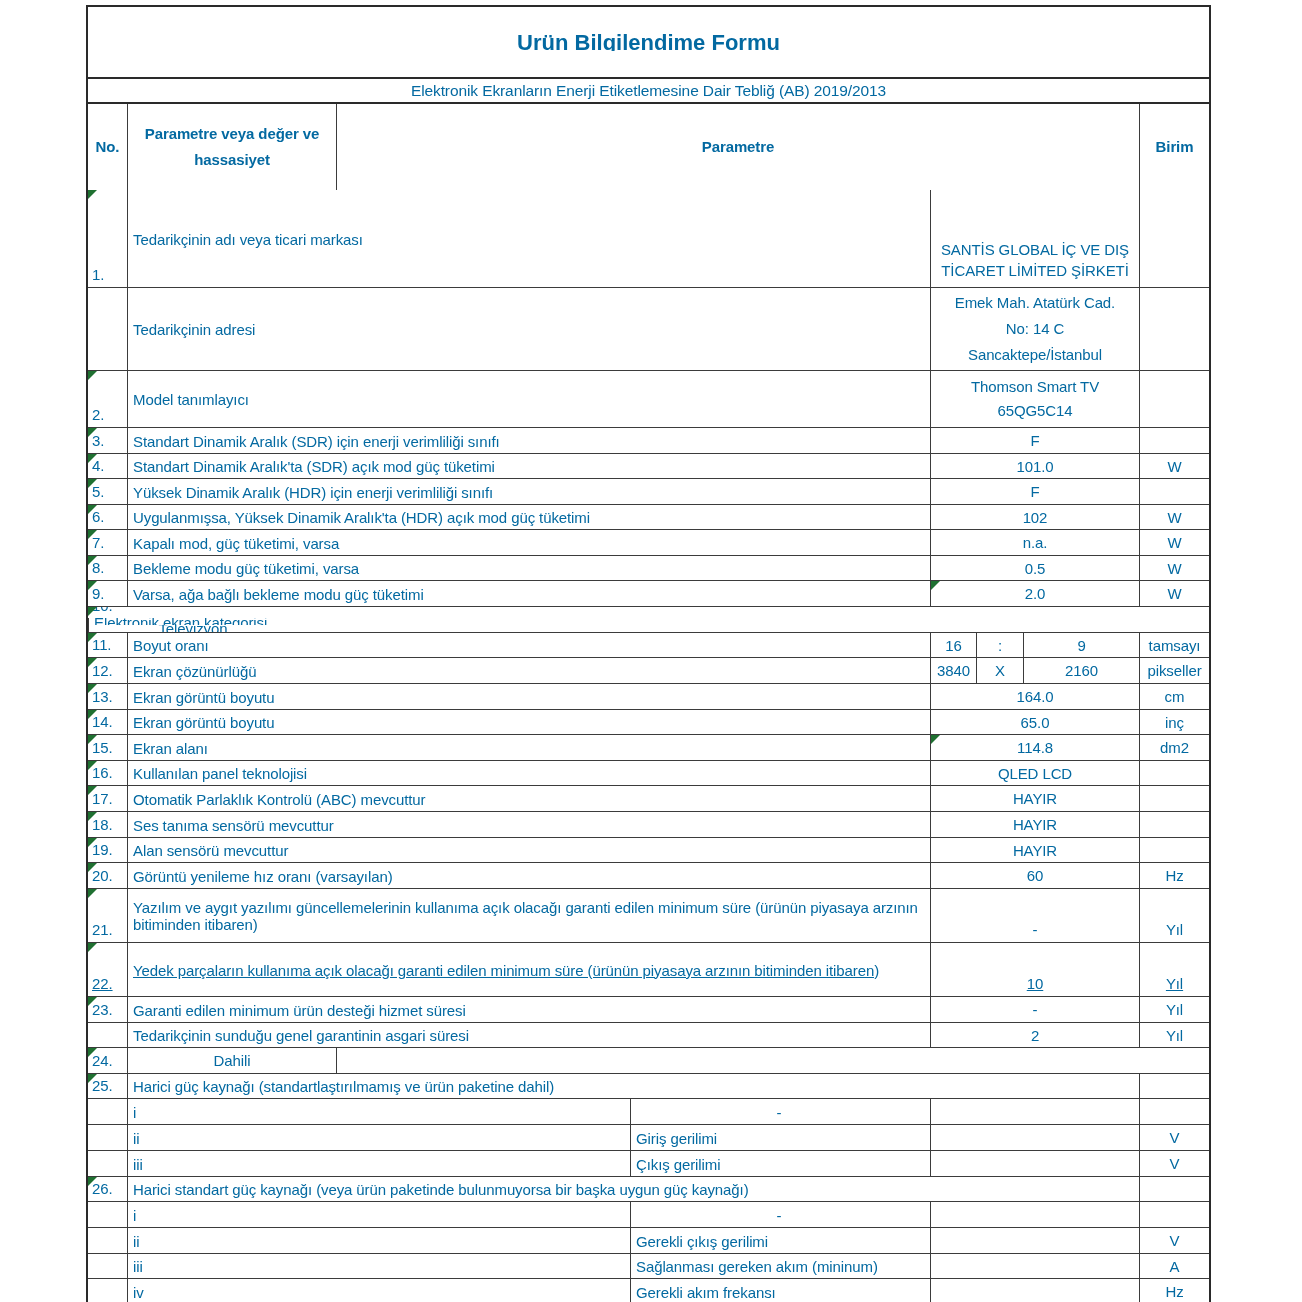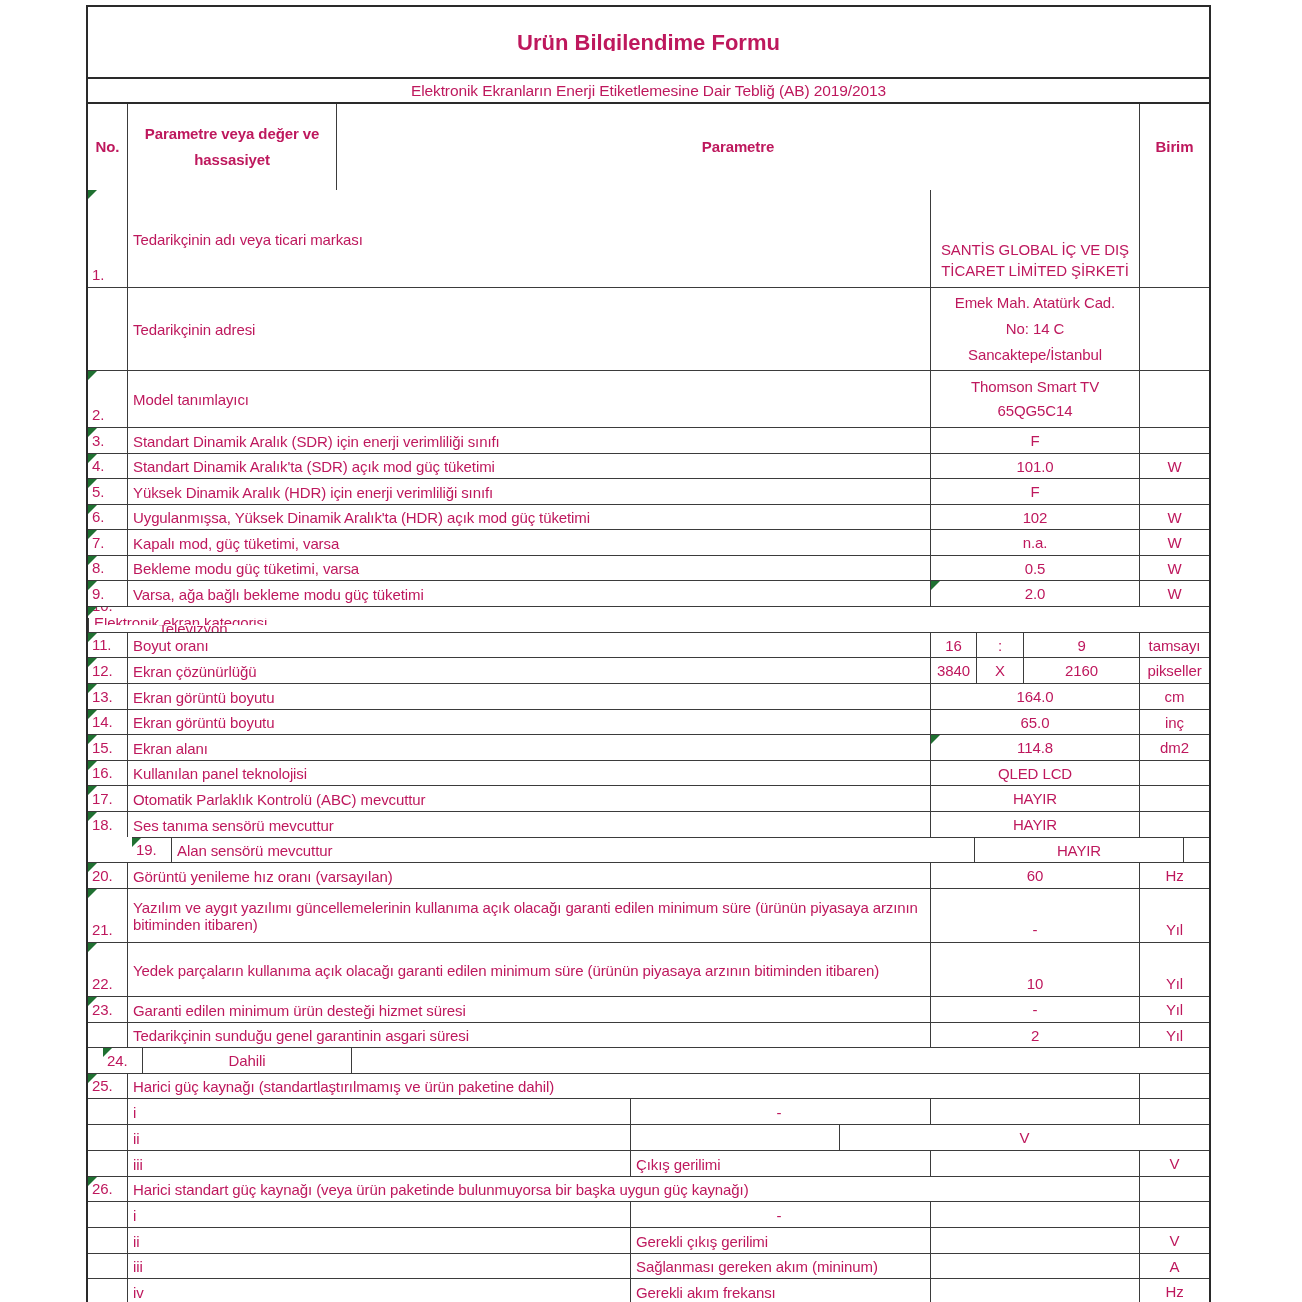--- a/index.html
+++ b/index.html
@@ -1,17 +1,17 @@
 <!DOCTYPE html>
 <html><head>
 <meta charset="utf-8">
 <style>
   html,body{margin:0;padding:0;background:#ffffff;}
   .page{position:relative;width:1302px;height:1302px;background:#ffffff;overflow:hidden;
-        font-family:"Liberation Sans","DejaVu Sans",sans-serif;color:#be185d;}
+        font-family:"Liberation Sans","DejaVu Sans",sans-serif;color:#0369a1;}
   .tbl{position:absolute;left:86px;top:5px;width:1125px;box-sizing:border-box;
        border:2px solid #2a2a2a;display:flex;flex-direction:column;background:#fff;}
   .trow{display:flex;flex-direction:row;box-sizing:border-box;border-top:1.6px solid #3b3b3b;
         overflow:hidden;flex:0 0 auto;}
   .trow:first-child{border-top:none;}
   .sep-thick{border-top-width:2px;border-top-color:#2a2a2a;}
   .c{box-sizing:border-box;border-left:1.6px solid #3b3b3b;position:relative;display:flex;
      overflow:hidden;font-size:15px;letter-spacing:-0.1px;line-height:17px;}
   .c:first-child{border-left:none;}
   .w-no{width:39px;}
@@ -346,21 +346,21 @@
           </div>
           <div class="c param-cell w-param">
             <div class="">Ses tanıma sensörü mevcuttur</div>
           </div>
           <div class="c val-cell w-val">
             <div class="">HAYIR</div>
           </div>
           <div class="c unit-cell w-unit">
             <div class=""></div>
           </div>
-        </div><div class="trow" style="height: 25px; margin-left: 44px;">
+        </div><div class="trow" style="height: 25px;">
           <div class="c no-cell w-no">
             <div class="flag"></div>
             <div class="">19.</div>
           </div>
           <div class="c param-cell w-param">
             <div class="">Alan sensörü mevcuttur</div>
           </div>
           <div class="c val-cell w-val">
             <div class="">HAYIR</div>
           </div>
@@ -388,21 +388,21 @@
           </div>
           <div class="c param-cell w-param">
             <div class="">Yazılım ve aygıt yazılımı güncellemelerinin kullanıma açık olacağı garanti edilen minimum süre (ürünün piyasaya arzının bitiminden itibaren)</div>
           </div>
           <div class="c val-cell w-val vu-bottom">
             <div class="">-</div>
           </div>
           <div class="c unit-cell w-unit vu-bottom">
             <div class="">Yıl</div>
           </div>
-        </div><div class="trow" style="height: 54px;">
+        </div><div class="trow" style="height: 54px; text-decoration: underline;">
           <div class="c no-cell w-no">
             <div class="flag"></div>
             <div class="">22.</div>
           </div>
           <div class="c param-cell w-param">
             <div class="">Yedek parçaların kullanıma açık olacağı garanti edilen minimum süre (ürünün piyasaya arzının bitiminden itibaren)</div>
           </div>
           <div class="c val-cell w-val vu-bottom">
             <div class="">10</div>
           </div>
@@ -429,21 +429,21 @@
           </div>
           <div class="c param-cell w-param">
             <div class="">Tedarikçinin sunduğu genel garantinin asgari süresi</div>
           </div>
           <div class="c val-cell w-val">
             <div class="">2</div>
           </div>
           <div class="c unit-cell w-unit">
             <div class="">Yıl</div>
           </div>
-        </div><div class="trow" style="height: 26px; padding-left: 15px;">
+        </div><div class="trow" style="height: 26px;">
           <div class="c no-cell w-no">
             <div class="flag"></div>
             <div class="">24.</div>
           </div>
           <div class="c val-cell w-val">
             <div class="">Dahili</div>
           </div>
           <div class="c unit-cell w-unit">
             <div class=""></div>
           </div>
@@ -468,20 +468,23 @@
           </div>
           <div class="c val-cell w-val"></div>
           <div class="c unit-cell w-unit">
             <div class=""></div>
           </div>
         </div><div class="trow" style="height: 26px;">
           <div class="c no-cell w-no"></div>
           <div class="c param-cell w-pa">
             <div class="">ii</div>
           </div>
+          <div class="c param-cell w-pb">
+            <div class="">Giriş gerilimi</div>
+          </div>
           <div class="c val-cell w-val"></div>
           <div class="c unit-cell w-unit">
             <div class="">V</div>
           </div>
         </div><div class="trow" style="height: 26px;">
           <div class="c no-cell w-no"></div>
           <div class="c param-cell w-pa">
             <div class="">iii</div>
           </div>
           <div class="c param-cell w-pb">

